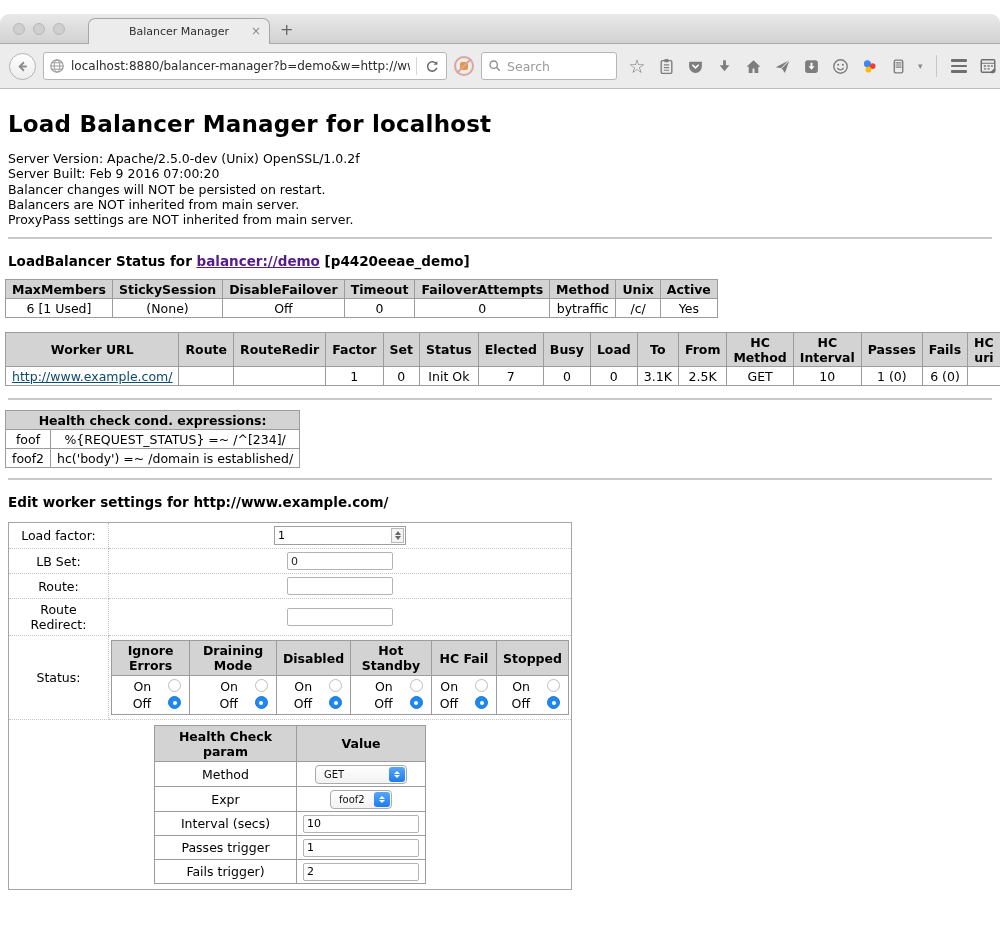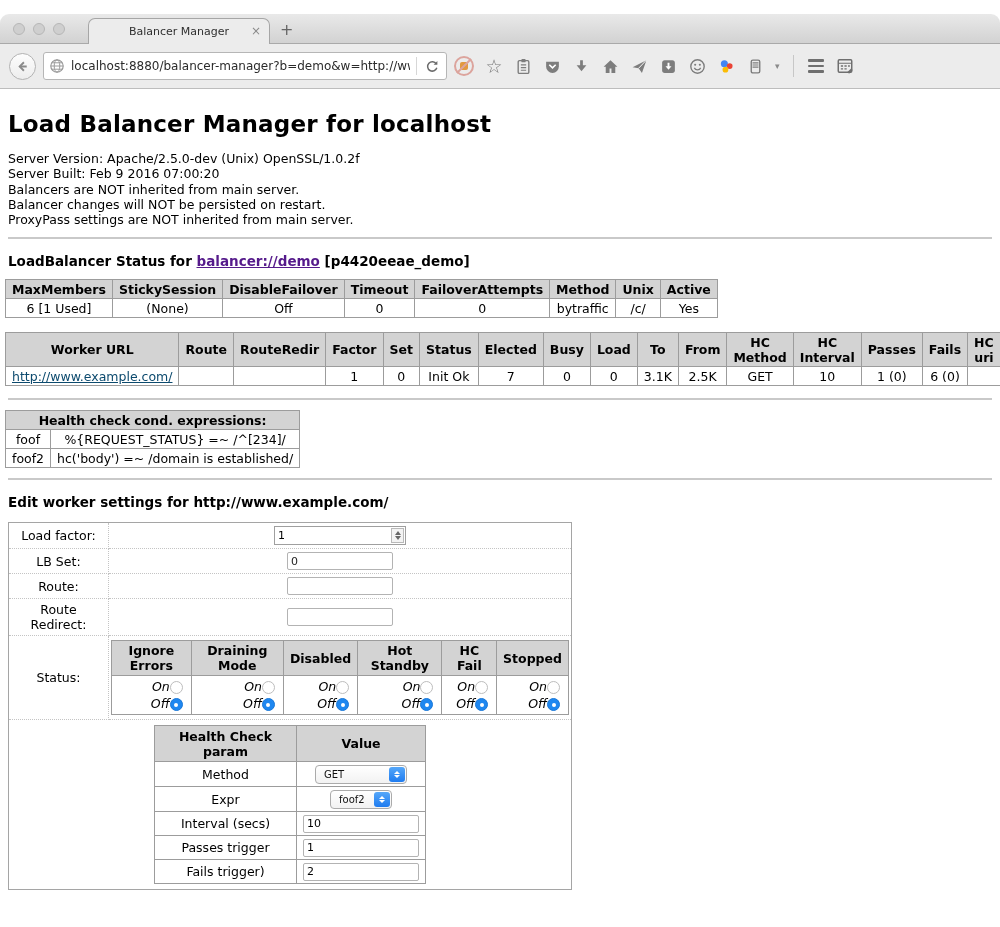--- a/index.html
+++ b/index.html
@@ -70,21 +70,21 @@
   .numwrap input { flex: 1; border: 0; font-family: inherit; font-size: 11px; padding: 0 3px; min-width: 0; }
   .stepper { width: 13px; margin: 1px; border: 1px solid #b9b9b9; background: #f3f3f3;
     display: flex; flex-direction: column; align-items: center; justify-content: center; gap: 1px; }
   .stepper i { display: block; width: 0; height: 0; border-left: 3px solid transparent; border-right: 3px solid transparent; }
   .stepper .up { border-bottom: 4px solid #666; }
   .stepper .dn { border-top: 4px solid #666; }
 
   table.status-tbl { border-collapse: collapse; font-size: 12.5px; margin: 1px 0; }
   table.status-tbl th, table.status-tbl td { border: 1px solid #9c9c9c; padding: 2px 6px; }
   table.status-tbl th { background: #d3d3d3; }
-  .radio-row { display: flex; align-items: flex-end; justify-content: flex-end; gap: 0; padding: 1px 2px; font-style: italic; }
+  .radio-row { display: flex; align-items: flex-start; justify-content: flex-end; gap: 17px; padding: 1px 2px; }
   .radio-row .rlabel { font-size: 12.5px; }
   .radio { width: 13px; height: 13px; border-radius: 50%; background: #fff; border: 1px solid #bdbdbd; position: relative; flex: none; }
   .radio.sel { background: #1e87f0; border-color: #1a78d8; }
   .radio.sel::after { content:""; position: absolute; left: 3.5px; top: 3.5px; width: 4px; height: 4px; border-radius: 50%; background: #fff; }
 
   table.hc-tbl { border-collapse: collapse; font-size: 12.5px; margin: 2px auto; }
   table.hc-tbl th, table.hc-tbl td { border: 1px solid #9c9c9c; padding: 2.5px 6px; }
   table.hc-tbl th { background: #d3d3d3; }
   td.hclabel { width: 142px; text-align: center; }
   td.hcvalue { width: 128px; text-align: center; }
@@ -135,20 +135,27 @@
       <span class="url-text">localhost:8880/balancer-manager?b=demo&amp;w=http://www.examp</span>
       <span class="url-divider"></span>
       <span class="tb-icon">
         <svg width="15" height="15" viewBox="0 0 16 16">
             <path d="M12.6 9.3A5 5 0 1 1 12 5.2" fill="none" stroke="#6b6b6b" stroke-width="1.6"></path>
             <path d="M13.2 2v4H9.2z" fill="#6b6b6b"></path>
           </svg>
       </span>
     </div>
     <span class="block-icon"></span>
+    <div class="searchbar">
+      <svg width="14" height="14" viewBox="0 0 16 16">
+          <circle cx="6.5" cy="6.5" r="4.2" fill="none" stroke="#8d8d8d" stroke-width="1.5"></circle>
+          <path d="M9.8 9.8l3.7 3.7" stroke="#8d8d8d" stroke-width="1.7"></path>
+        </svg>
+      <span class="search-ph">Search</span>
+    </div>
     <div class="tb-icons">
       <span class="tb-icon">
           <span class="star-glyph">☆</span>
         </span>
       <span class="tb-icon">
         <svg width="17" height="17" viewBox="0 0 16 16">
             <rect x="3" y="2.5" width="10" height="12" rx="1.2" fill="none" stroke="#7d7d7d" stroke-width="1.3"></rect>
             <rect x="6" y="1" width="4" height="3" rx="0.8" fill="#7d7d7d"></rect>
             <path d="M5.5 6.5h5M5.5 9h5M5.5 11.5h5" stroke="#7d7d7d" stroke-width="1.1"></path>
           </svg>
@@ -222,22 +229,22 @@
     </div>
   </div>
 
   <div class="content">
 
     <h1 class="page-title">Load Balancer Manager for localhost</h1>
 
     <div>
       <div class="info-line">Server Version: Apache/2.5.0-dev (Unix) OpenSSL/1.0.2f</div>
       <div class="info-line">Server Built: Feb 9 2016 07:00:20</div>
+      <div class="info-line">Balancer changes will NOT be persisted on restart.</div>
       <div class="info-line">Balancers are NOT inherited from main server.</div>
-      <div class="info-line">Balancer changes will NOT be persisted on restart.</div>
       <div class="info-line">ProxyPass settings are NOT inherited from main server.</div>
     </div>
 
     <hr class="rule">
 
     <h3 class="sec"><span>LoadBalancer Status for </span><a href="#">balancer://demo</a><span> [p4420eeae_demo]</span></h3>
 
     <table class="grid bal-tbl">
       <tbody>
           <tr>

